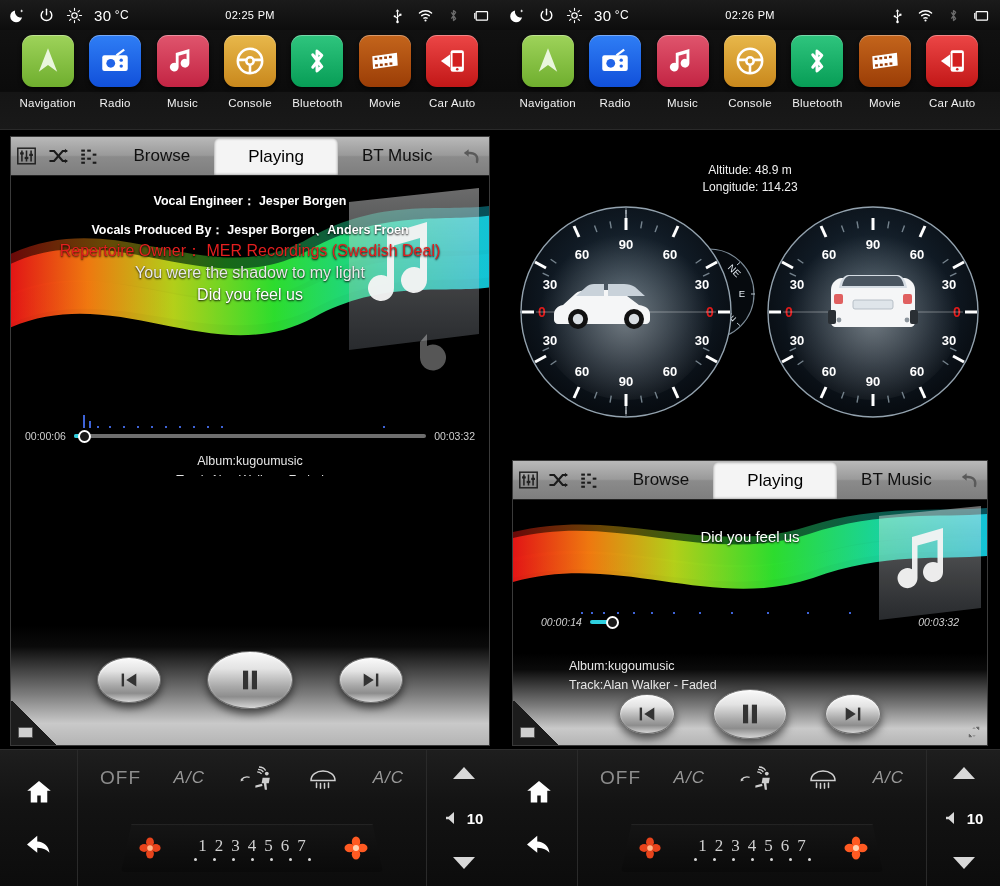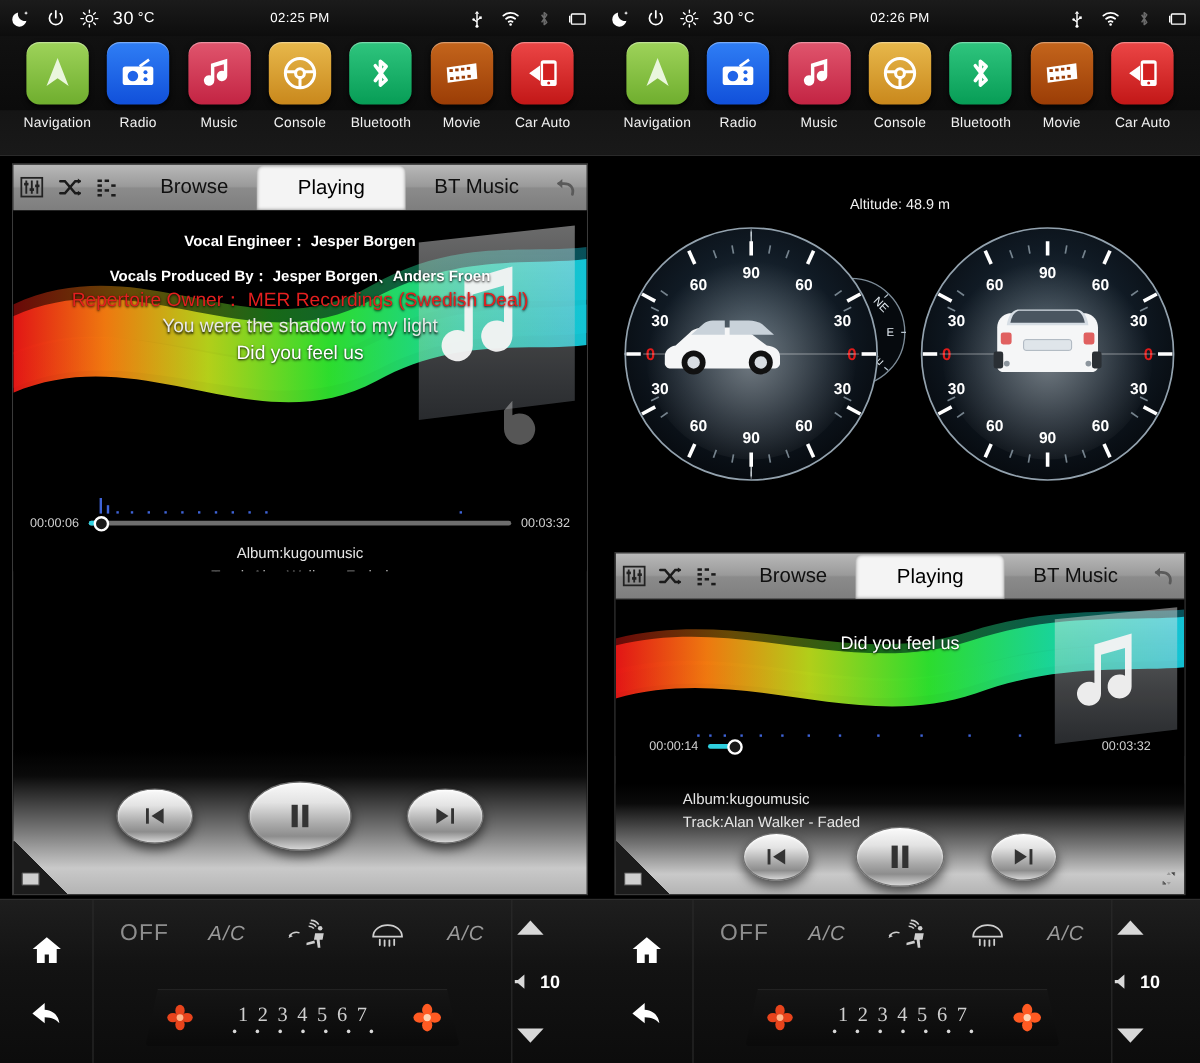--- a/index.html
+++ b/index.html
@@ -66,21 +66,21 @@
   .lyr{font-size:16px;line-height:22px;color:#e9e9e9;text-shadow:0 1px 2px #000;white-space:nowrap;}
   .lyr.meta{color:#ffffff;font-weight:bold;}
   .lyr.red{color:#e41f1f;}
   .lyr.cur{color:#ffffff;}
   .player.right-pos .lyr.cur{font-size:15px;}
   .albumart{position:absolute;right:8px;top:8px;z-index:3;opacity:.97;}
 
   
   .progwrap{position:relative;z-index:6;padding:0 14px;}
   .player.left .progwrap{margin-top:106px;}
-  .player.right-pos .progwrap{position:absolute;left:0;right:0;bottom:2px;padding:0 28px;}
+  .player.right-pos .progwrap{position:absolute;left:0;right:0;bottom:2px;padding:0 28px;font-style:italic;}
   .spectrum{height:16px;margin:0 0 2px 58px;position:relative;}
   .spectrum i{position:absolute;bottom:0;width:2px;background:#3e63d6;}
   .prow{display:flex;align-items:center;gap:8px;}
   .ptime{color:#cfcfcf;font-size:10.5px;white-space:nowrap;font-family:"Liberation Sans",sans-serif;}
   .ptrack{position:relative;flex:1;height:4px;background:#6e6e6e;border-radius:2px;}
   .pfill{position:absolute;left:0;top:0;bottom:0;border-radius:2px;background:#2fd0e0;}
   .pknob{position:absolute;top:50%;width:13px;height:13px;margin-top:-6.5px;margin-left:-6.5px;
     border-radius:50%;background:#1a1a1a;border:2.5px solid #fff;box-sizing:border-box;}
 
   
@@ -133,21 +133,21 @@
   .fanbar .shape{position:absolute;inset:0;background:linear-gradient(#151515,#0a0a0a);
     clip-path:polygon(4% 0,96% 0,100% 100%,0 100%);border-radius:4px;
     box-shadow:inset 0 1px 1px rgba(255,255,255,.07);}
   .fan-nums{position:absolute;left:0;right:0;top:12px;display:flex;justify-content:center;gap:8px;}
   .fan-nums span{color:#cfcfcf;font-size:17px;font-family:"Liberation Serif",serif;}
   .fan-dots{position:absolute;left:0;right:0;top:34px;display:flex;justify-content:center;gap:16px;}
   .fan-dots i{width:3px;height:3px;background:#d8d8d8;border-radius:50%;display:block;}
   .fan-ic{position:absolute;top:11px;width:26px;height:26px;}
   .fan-ic.lo{left:16px;}
   .fan-ic.hi{right:14px;}
-  .cl-vol{width:74px;display:flex;flex-direction:column;align-items:flex-start;justify-content:space-between;
+  .cl-vol{width:74px;display:flex;flex-direction:column;align-items:center;justify-content:space-between;
     padding:14px 0;border-left:1px solid #2a2a2a;box-sizing:border-box;}
   .cl-vol .arrowbtn svg{width:30px;height:18px;display:block;}
   .vol-row{display:flex;align-items:center;gap:7px;}
   .vol-row svg{width:16px;height:16px;display:block;}
   .vol-num{color:#fff;font-size:15px;font-weight:bold;}
 </style>
 </head>
 <body>
 
 <div class="screens">
@@ -678,20 +678,21 @@
               <path d="M10.6 7.4v9.2l-6.4-4.6z" fill="#fff"></path>
             </svg>
           </div>
         <div class="app-label">Car Auto</div>
       </div>
     </div>
 
     <div class="gauges">
       <div class="gps">
         <div><span>Altitude:</span>&nbsp;<span>48.9 m</span></div>
+        <div><span>Longitude:</span>&nbsp;<span>114.23</span></div>
       </div>
       <div class="dials">
         <svg width="488" height="235" viewBox="0 0 488 235">
           <defs>
             <radialGradient id="dialbg" cx="0.5" cy="0.42" r="0.62">
               <stop offset="0" stop-color="#2b3c49"></stop>
                 <stop offset="0.55" stop-color="#101a24"></stop>
               <stop offset="1" stop-color="#05080c"></stop>
             </radialGradient>
             <radialGradient id="glow" cx="0.5" cy="0.56" r="0.5">

